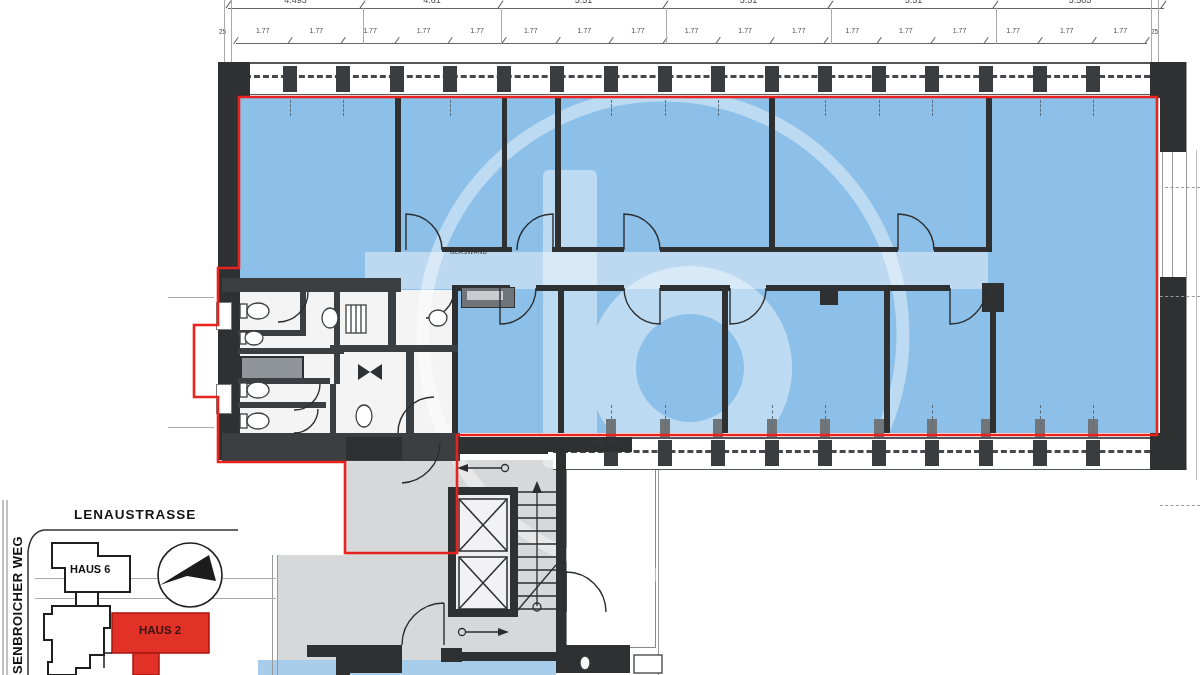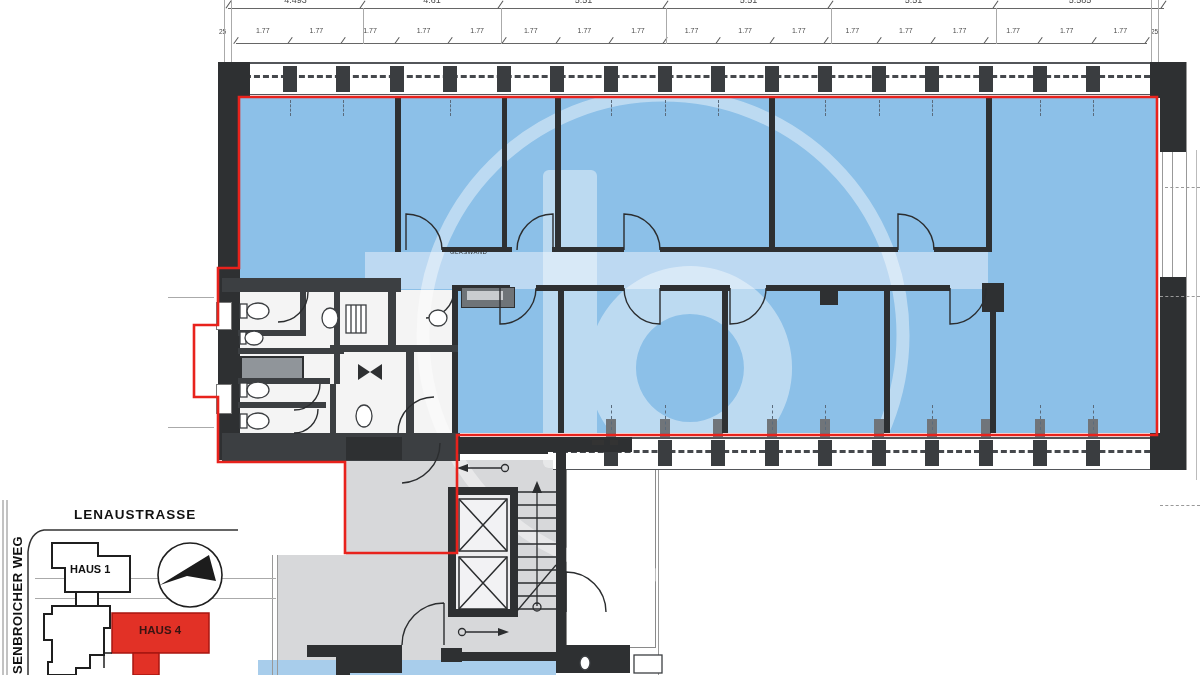--- a/index.html
+++ b/index.html
@@ -329,16 +329,16 @@
       <polygon points="160,585 209,555 216,581 187,576" fill="#1c1c1c"></polygon>
       <rect x="112" y="613" width="97" height="40" fill="#e23126" stroke="#a81610" stroke-width="1.5"></rect>
       <rect x="133" y="653" width="26" height="22" fill="#e23126" stroke="#a81610" stroke-width="1.5"></rect>
       <path d="M112,653 H104 V668" fill="none" stroke="#1f1f1f" stroke-width="1.5"></path>
     </g>
   </svg>
 
   <span class="abs glas" style="left:450px;top:249px">GLASWAND</span>
   <span class="abs street-top" style="left:74px;top:507px">LENAUSTRASSE</span>
   <span class="abs street-left" style="left:10px;top:674px">SENBROICHER WEG</span>
-  <span class="abs hauslab" style="left:70px;top:563px">HAUS 1</span>
-  <span class="abs haus1lab" style="left:139px;top:624px">HAUS 4</span>
+  <span class="abs hauslab" style="left:70px;top:563px">HAUS 6</span>
+  <span class="abs haus1lab" style="left:139px;top:624px">HAUS 2</span>
 
 </div>
 
 </body></html>

